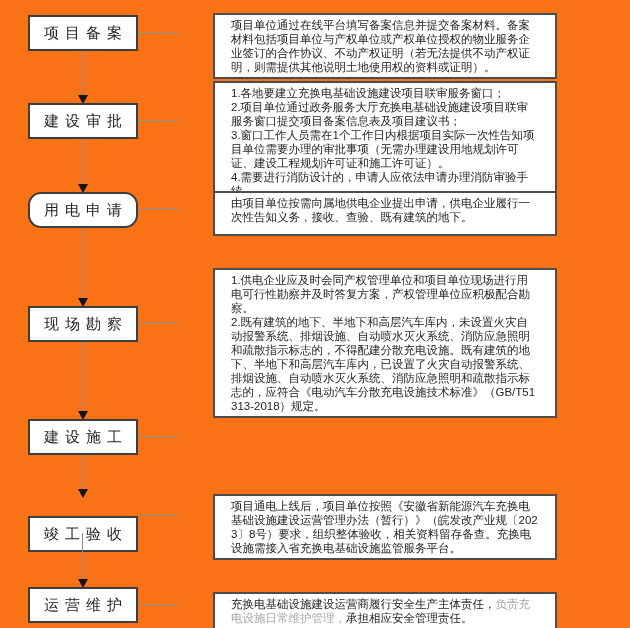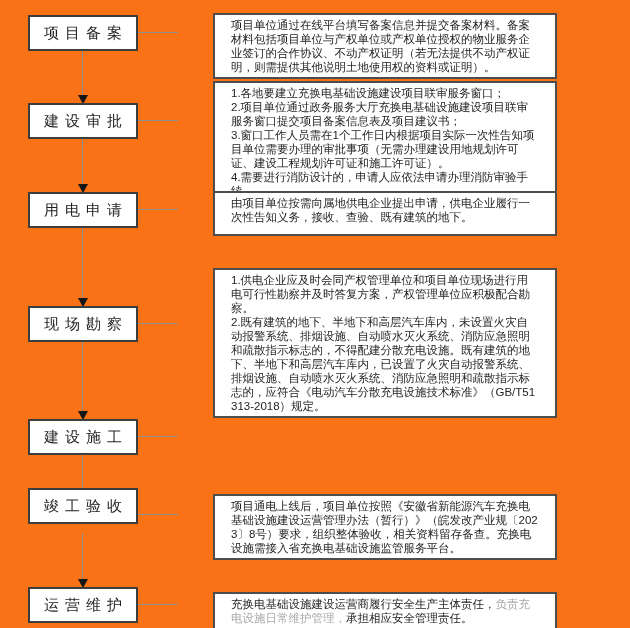--- a/index.html
+++ b/index.html
@@ -69,24 +69,24 @@
     left: 78px;
     width: 0;
     height: 0;
     border-left: 5px solid transparent;
     border-right: 5px solid transparent;
     border-top: 9px solid #151515;
   }
   
   .s1 { top: 15px; }  .c1 { top: 32px; }  .d1 { top: 13px; }
   .s2 { top: 103px; } .c2 { top: 120px; } .d2 { top: 81px; }
-  .s3 { top: 192px; } .c3 { top: 209px; } .d3 { top: 191px; min-height: 45px; }
+  .s3 { top: 192px; border-radius: 13px; } .c3 { top: 209px; } .d3 { top: 191px; min-height: 45px; }
   .s4 { top: 306px; } .c4 { top: 323px; } .d4 { top: 268px; }
   .s5 { top: 419px; } .c5 { top: 436px; } .d5 { top: 410px; }
-  .s6 { top: 488px; } .c6 { top: 514px; } .d6 { top: 494px; }
+  .s6 { top: 516px; } .c6 { top: 514px; } .d6 { top: 494px; }
   .s7 { top: 587px; } .c7 { top: 604px; } .d7 { top: 592px; min-height: 41px; }
   
   .a1l { top: 51px;  height: 44px; } .a1h { top: 95px; }
   .a2l { top: 139px; height: 45px; } .a2h { top: 184px; }
   .a3l { top: 228px; height: 70px; } .a3h { top: 298px; }
   .a4l { top: 342px; height: 69px; } .a4h { top: 411px; }
   .a5l { top: 455px; height: 34px; } .a5h { top: 489px; }
   .a6l { top: 533px; height: 46px; } .a6h { top: 579px; }
 </style>
 </head>

